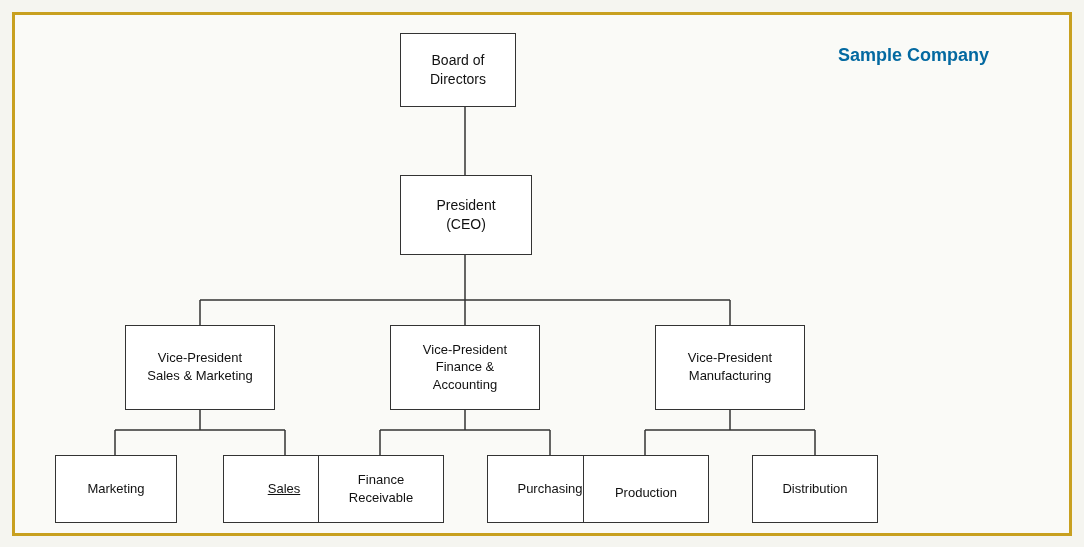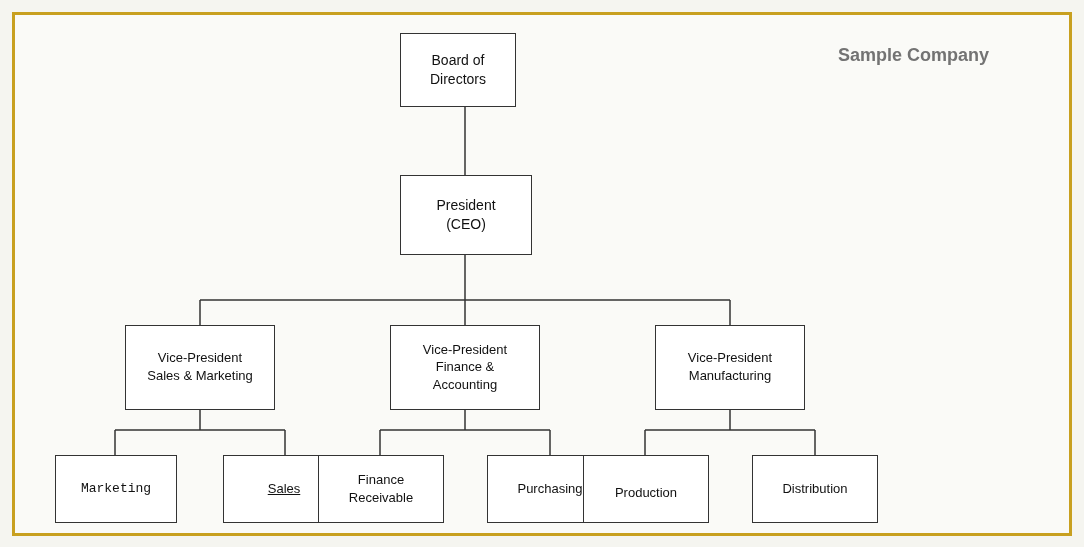--- a/index.html
+++ b/index.html
@@ -23,21 +23,21 @@
     }
 
     .chart-title {
       position: absolute;
       top: 28px;
       right: 80px;
       text-align: center;
       font-size: 18px;
       font-weight: bold;
       line-height: 1.4;
-      color: #737373;
+      color: #0369a1;
     }
 
     .node {
       position: absolute;
       border: 1.5px solid #333;
       background: #fff;
       display: flex;
       align-items: center;
       justify-content: center;
       text-align: center;
@@ -125,21 +125,21 @@
 Finance &amp;
 Accounting</span>
   </div>
 
   <div class="node" style="left:640px; top:310px; width:150px; height:85px;">
     <span style="white-space:pre-line;">Vice-President
 Manufacturing</span>
   </div>
 
   <div class="node" style="left:40px; top:440px; width:122px; height:68px;">
-    <span style="white-space:pre-line;font-family:Liberation Mono, monospace;">Marketing</span>
+    <span style="white-space:pre-line;">Marketing</span>
   </div>
 
   <div class="node" style="left:208px; top:440px; width:122px; height:68px;">
     <span style="white-space:pre-line;text-decoration:underline;">Sales</span>
   </div>
 
   <div class="node" style="left:303px; top:440px; width:126px; height:68px;">
     <span style="white-space:pre-line;">Finance
 Receivable</span>
   </div>

